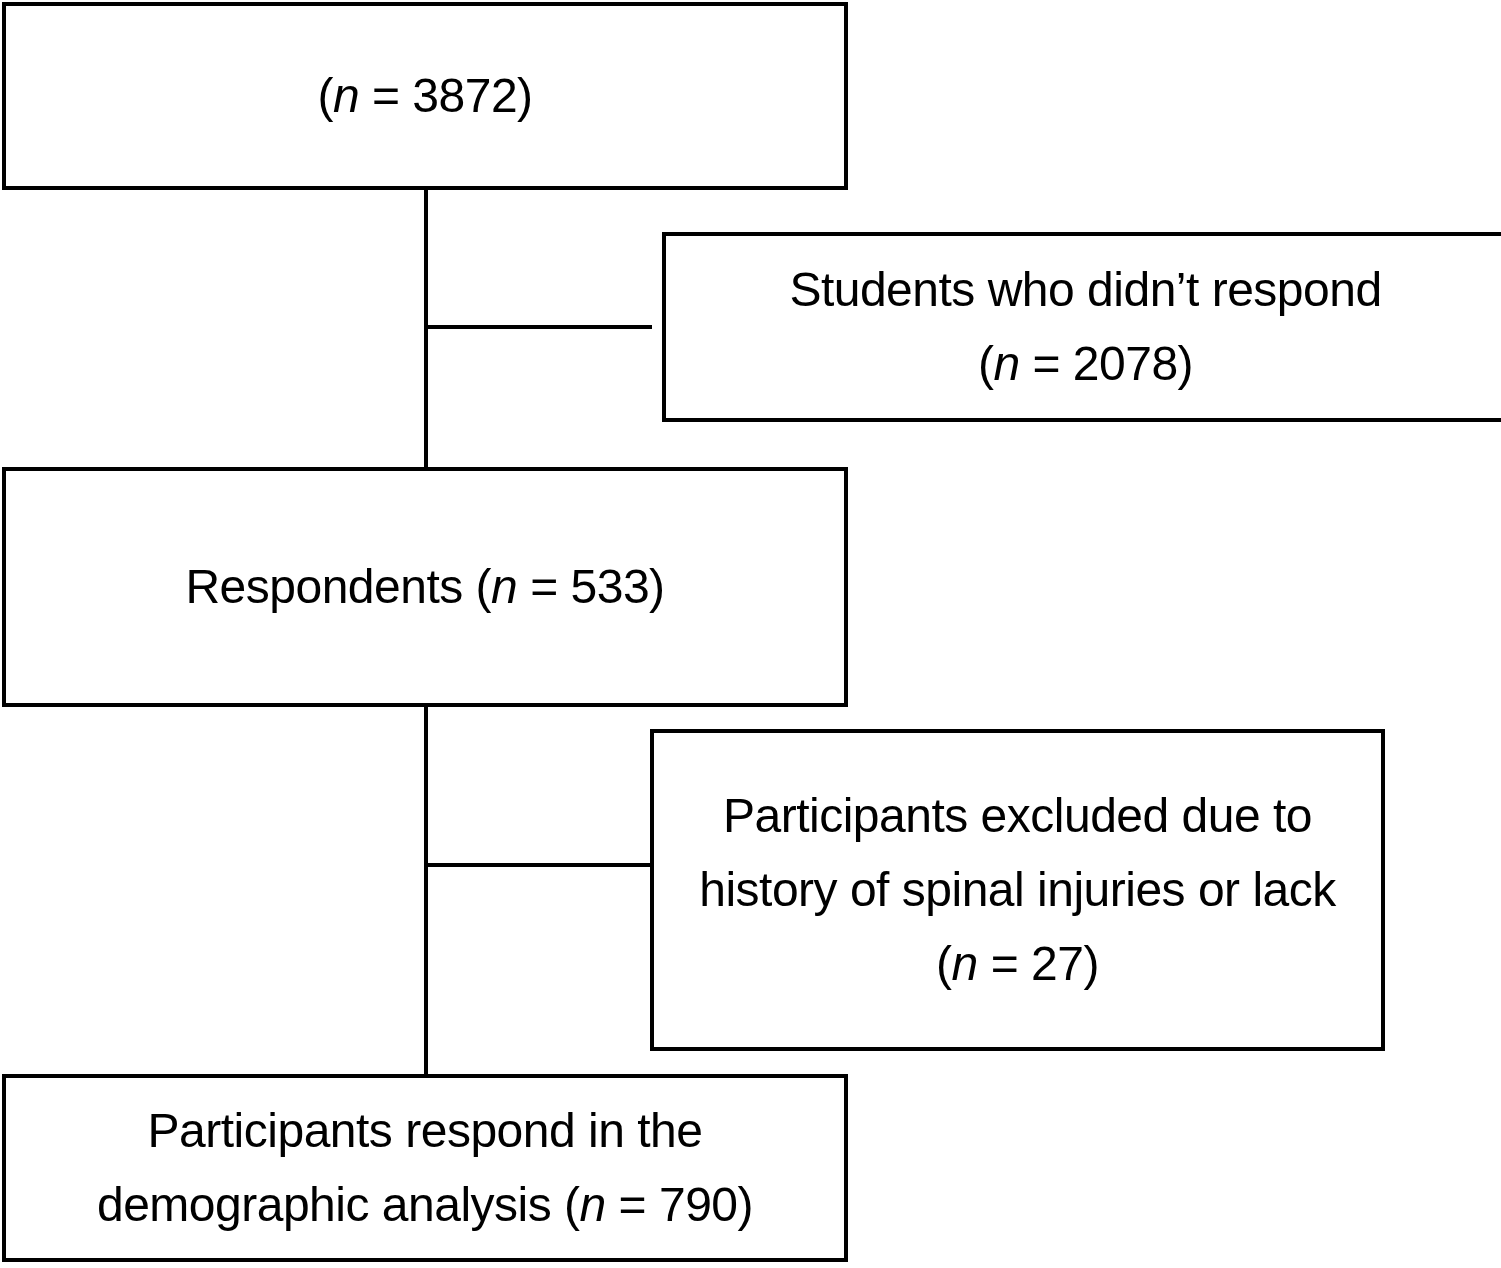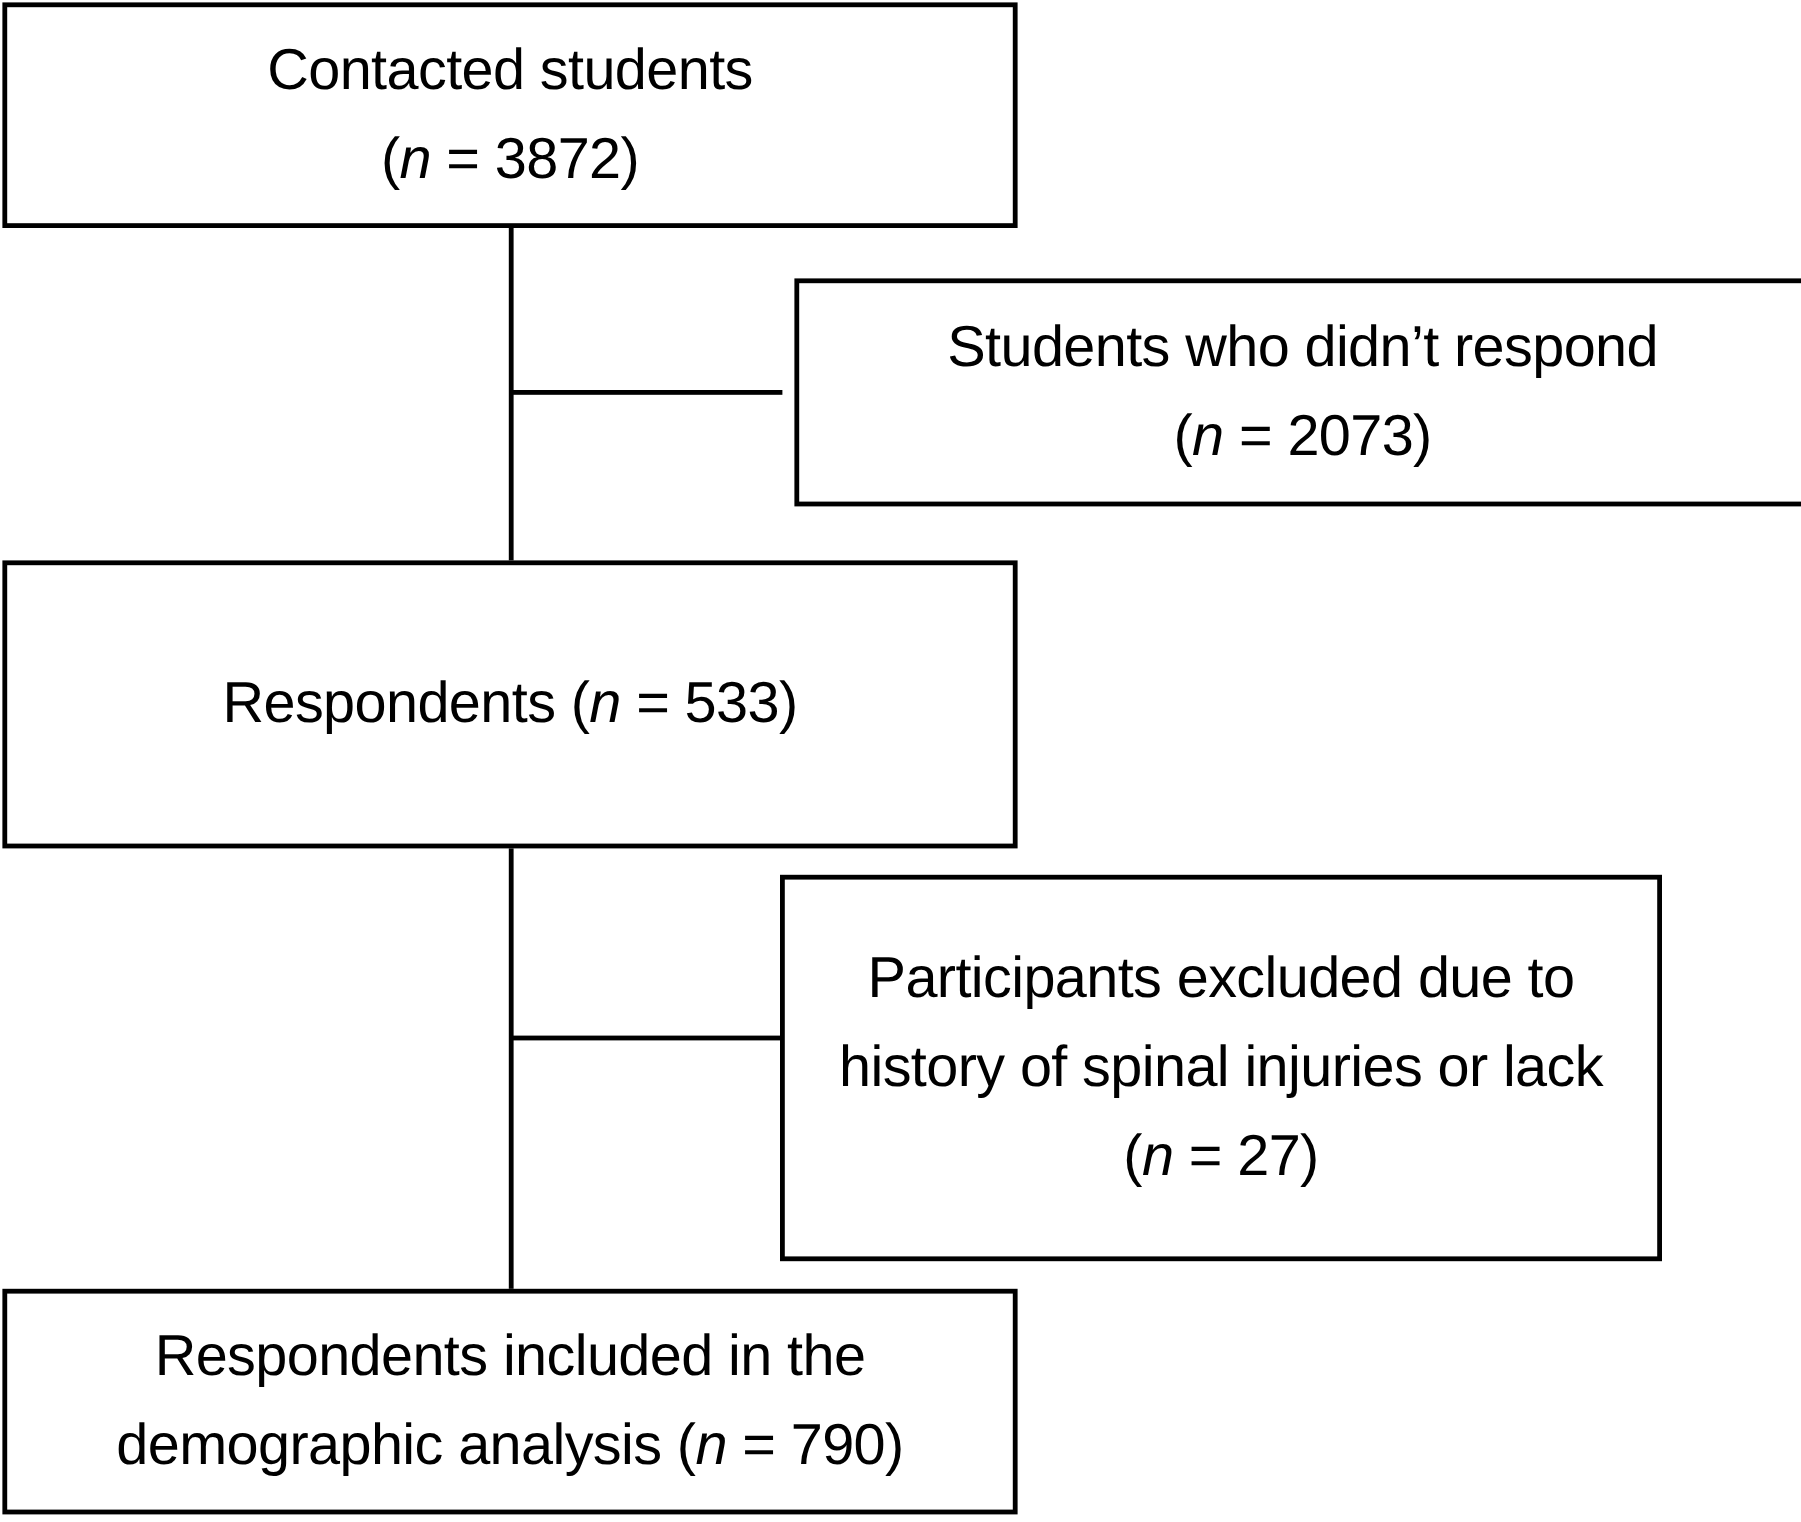--- a/index.html
+++ b/index.html
@@ -49,37 +49,36 @@
 <body>
 
 <div class="canvas">
 
   <div id="vline-1" class="connector"></div>
   <div id="vline-2" class="connector"></div>
   <div id="hline-1" class="connector"></div>
   <div id="hline-2" class="connector"></div>
 
   <div id="box-contacted" class="flow-box">
-    <span class="line"><span>Contacted students</span><span class="n-sym"></span><span></span></span>
     <span class="line"><span>(</span><span class="n-sym">n</span><span> = 3872)</span></span>
   </div>
 
   <div id="box-noresponse" class="flow-box">
     <span class="line"><span>Students who didn’t respond</span><span class="n-sym"></span><span></span></span>
-    <span class="line"><span>(</span><span class="n-sym">n</span><span> = 2073)</span></span>
+    <span class="line"><span>(</span><span class="n-sym">n</span><span> = 2078)</span></span>
   </div>
 
   <div id="box-respondents" class="flow-box">
     <span class="line"><span>Respondents (</span><span class="n-sym">n</span><span> = 533)</span></span>
   </div>
 
   <div id="box-excluded" class="flow-box">
     <span class="line"><span>Participants excluded due to</span><span class="n-sym"></span><span></span></span>
     <span class="line"><span>history of spinal injuries or lack</span><span class="n-sym"></span><span></span></span>
     <span class="line"><span>(</span><span class="n-sym">n</span><span> = 27)</span></span>
   </div>
 
   <div id="box-included" class="flow-box">
-    <span class="line"><span>Respondents included in the</span><span class="n-sym"></span><span></span></span>
+    <span class="line"><span>Participants respond in the</span><span class="n-sym"></span><span></span></span>
     <span class="line"><span>demographic analysis (</span><span class="n-sym">n</span><span> = 790)</span></span>
   </div>
 
 </div>
 
 </body></html>

